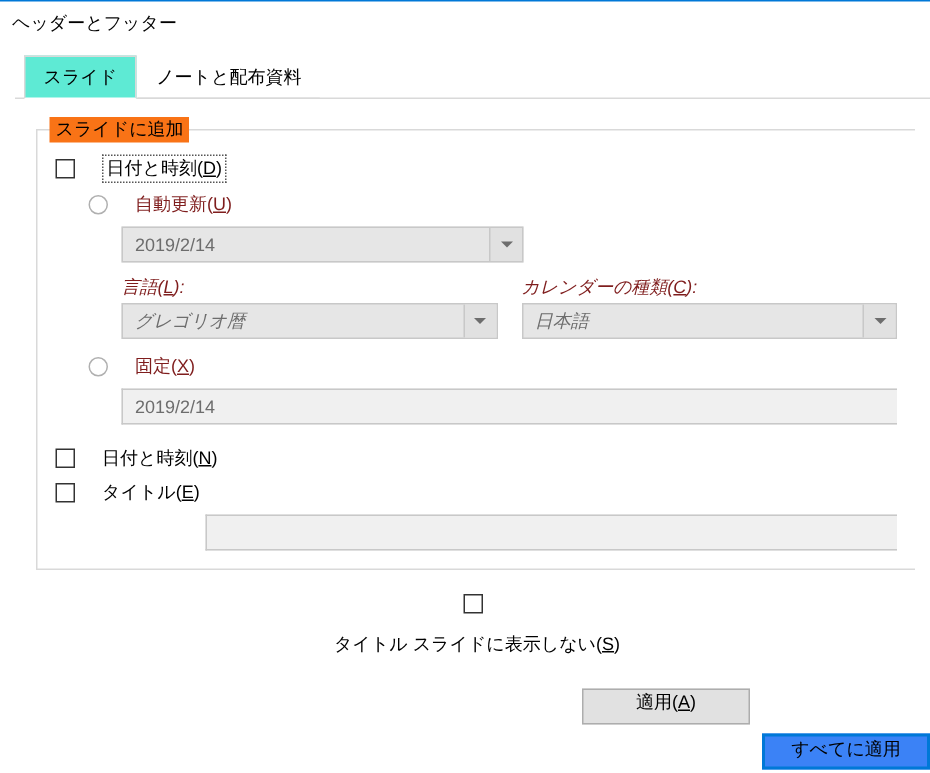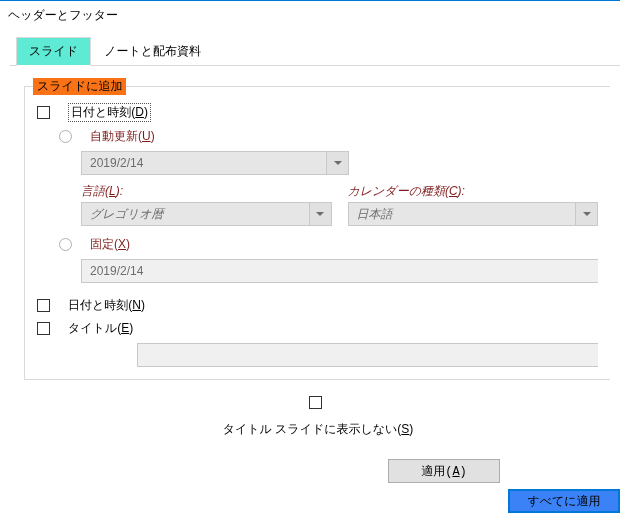--- a/index.html
+++ b/index.html
@@ -184,26 +184,25 @@
     display: flex;
     gap: 8px;
     padding-right: 0;
   }
   .btn {
     min-width: 112px;
     height: 24px;
     border: 1px solid #adadad;
     background: #e1e1e1;
     display: flex;
-    align-items: center;
+    align-items: flex-start;
     justify-content: center;
     font-size: 12px;
     padding: 0 10px;
     white-space: nowrap;
-    font-family: Liberation Mono, monospace;
   }
   .btn.primary {
     border: 2px solid #0078d7;
     background: #3b82f6;
     margin-top: 30px;
   }
 </style>
 </head>
 <body>
 

